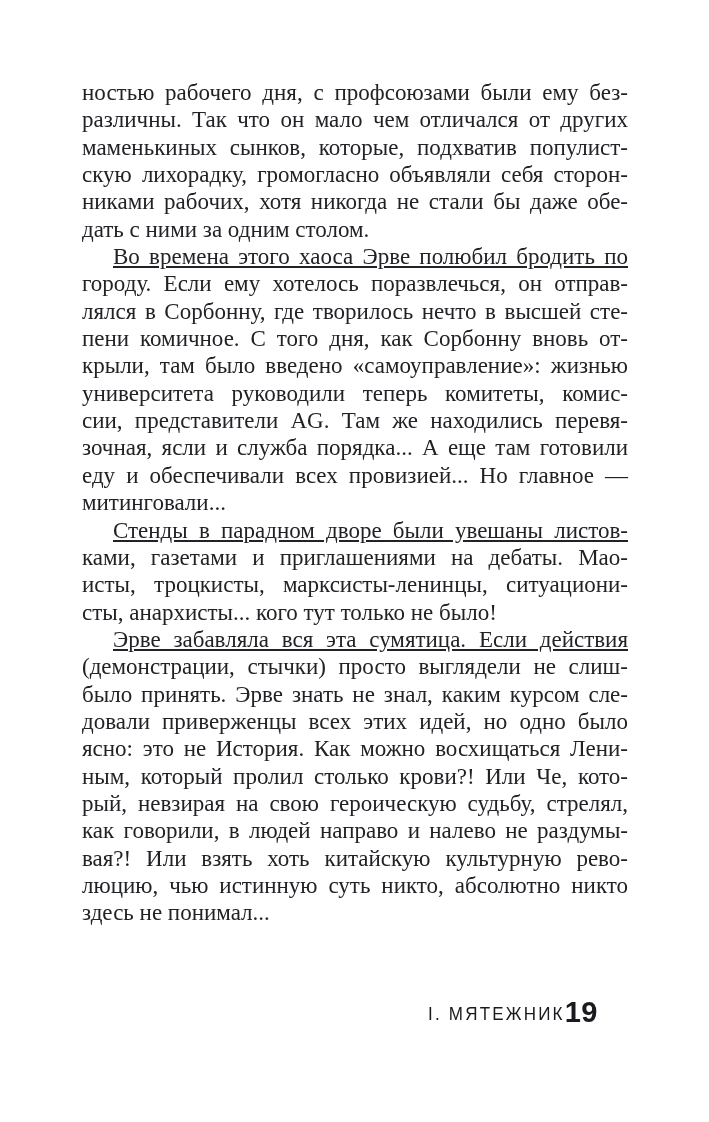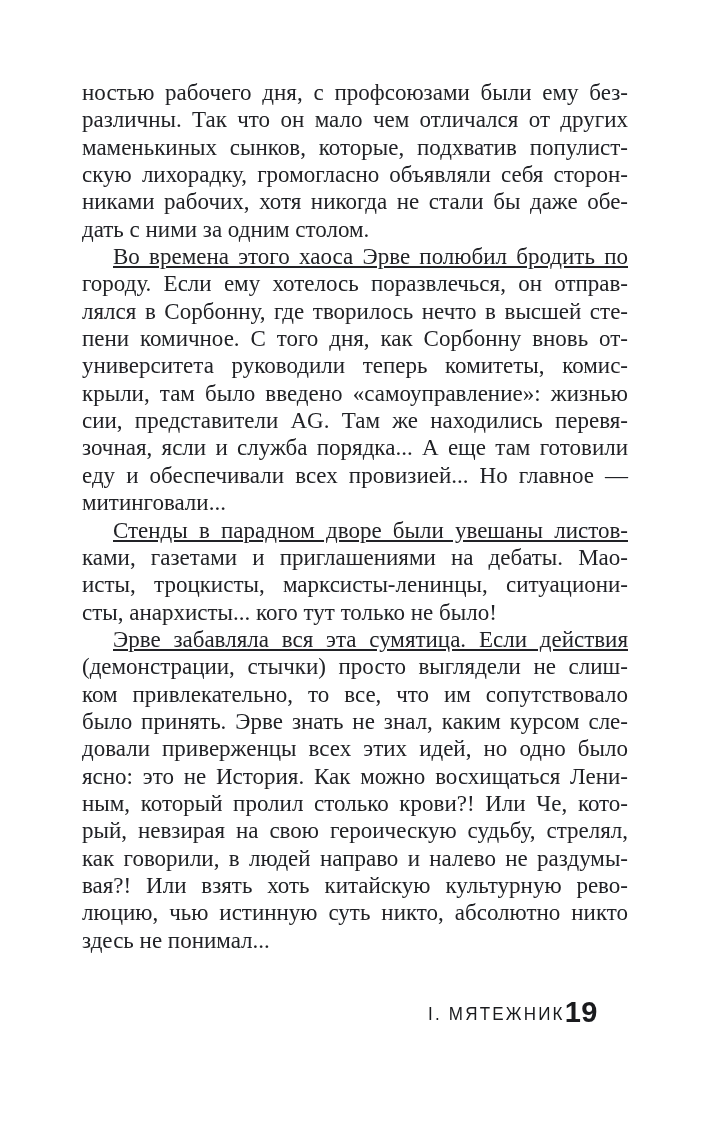--- a/index.html
+++ b/index.html
@@ -82,37 +82,36 @@
         <div class="line">маменькиных сынков, которые, подхватив популист-</div>
         <div class="line">скую лихорадку, громогласно объявляли себя сторон-</div>
         <div class="line">никами рабочих, хотя никогда не стали бы даже обе-</div>
         <div class="line last">дать с ними за одним столом.</div>
       </div>
       <div class="para">
         <div class="line indent">Во времена этого хаоса Эрве полюбил бродить по</div>
         <div class="line">городу. Если ему хотелось поразвлечься, он отправ-</div>
         <div class="line">лялся в Сорбонну, где творилось нечто в высшей сте-</div>
         <div class="line">пени комичное. С того дня, как Сорбонну вновь от-</div>
+        <div class="line">крыли, там было введено «самоуправление»: жизнью</div>
         <div class="line">университета руководили теперь комитеты, комис-</div>
-        <div class="line">крыли, там было введено «самоуправление»: жизнью</div>
         <div class="line">сии, представители AG. Там же находились перевя-</div>
         <div class="line">зочная, ясли и служба порядка... А еще там готовили</div>
         <div class="line">еду и обеспечивали всех провизией... Но главное —</div>
         <div class="line last">митинговали...</div>
       </div>
       <div class="para">
         <div class="line indent">Стенды в парадном дворе были увешаны листов-</div>
         <div class="line">ками, газетами и приглашениями на дебаты. Мао-</div>
         <div class="line">исты, троцкисты, марксисты-ленинцы, ситуациони-</div>
         <div class="line last">сты, анархисты... кого тут только не было!</div>
       </div>
       <div class="para">
         <div class="line indent">Эрве забавляла вся эта сумятица. Если действия</div>
         <div class="line">(демонстрации, стычки) просто выглядели не слиш-</div>
-        <div class="line">ком привлекательно, то все, что им сопутствовало</div>
         <div class="line">было принять. Эрве знать не знал, каким курсом сле-</div>
         <div class="line">довали приверженцы всех этих идей, но одно было</div>
         <div class="line">ясно: это не История. Как можно восхищаться Лени-</div>
         <div class="line">ным, который пролил столько крови?! Или Че, кото-</div>
         <div class="line">рый, невзирая на свою героическую судьбу, стрелял,</div>
         <div class="line">как говорили, в людей направо и налево не раздумы-</div>
         <div class="line">вая?! Или взять хоть китайскую культурную рево-</div>
         <div class="line">люцию, чью истинную суть никто, абсолютно никто</div>
         <div class="line last">здесь не понимал...</div>
       </div>

